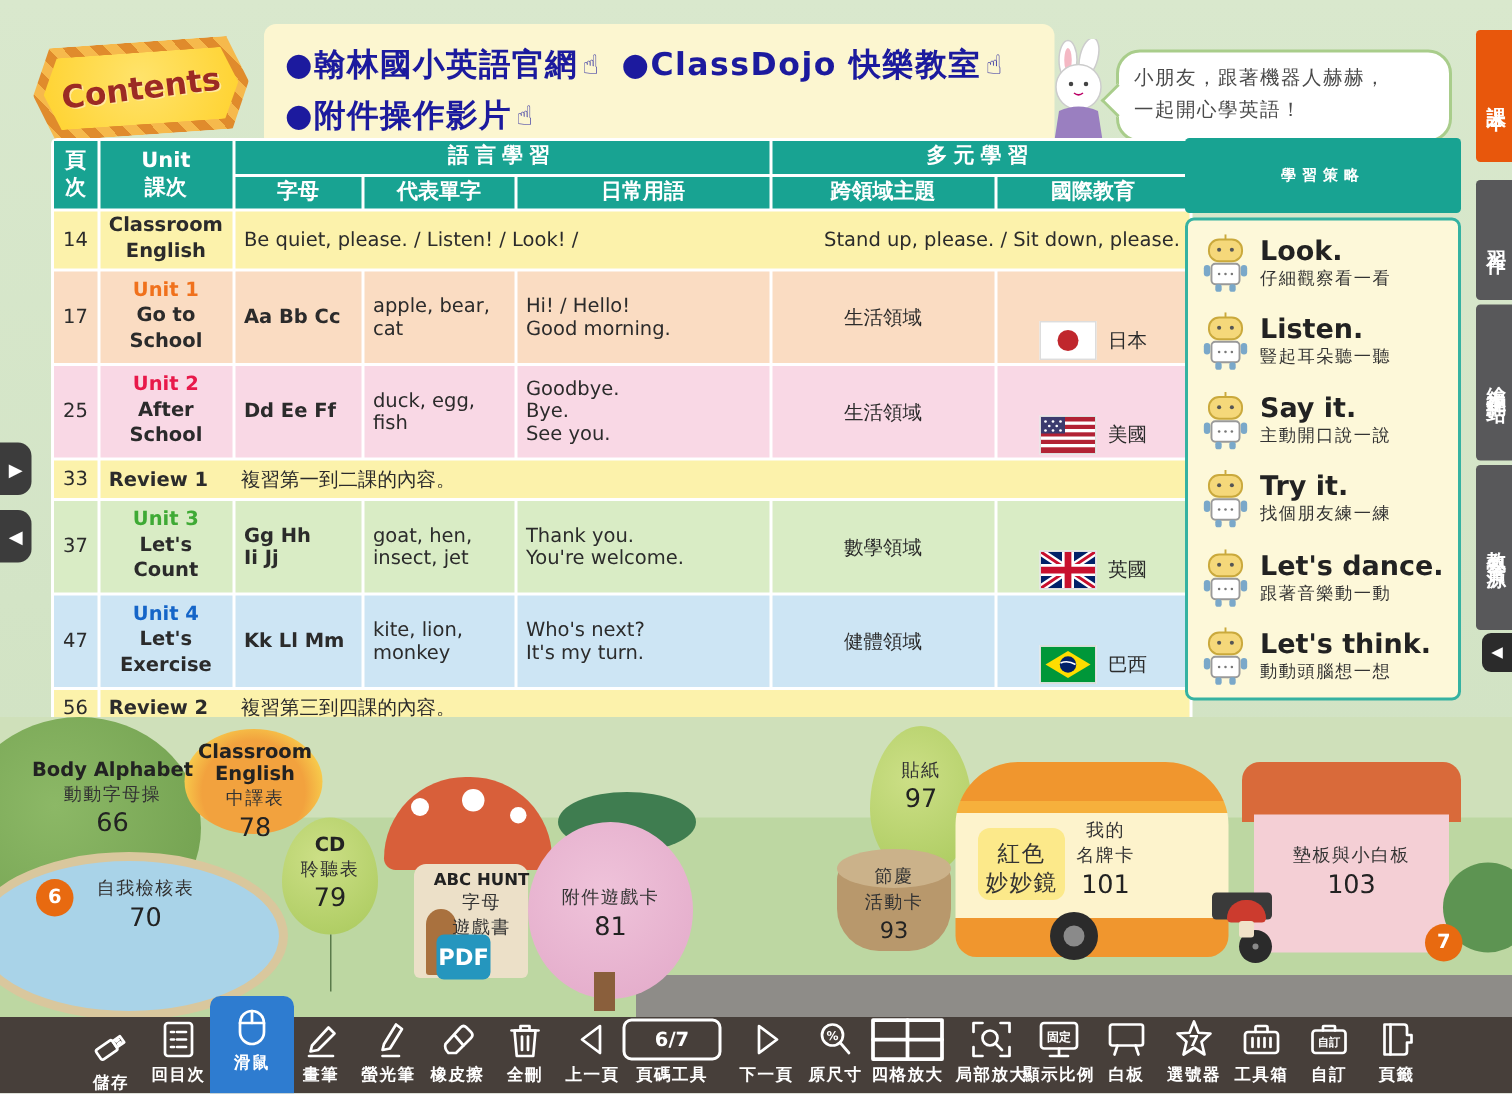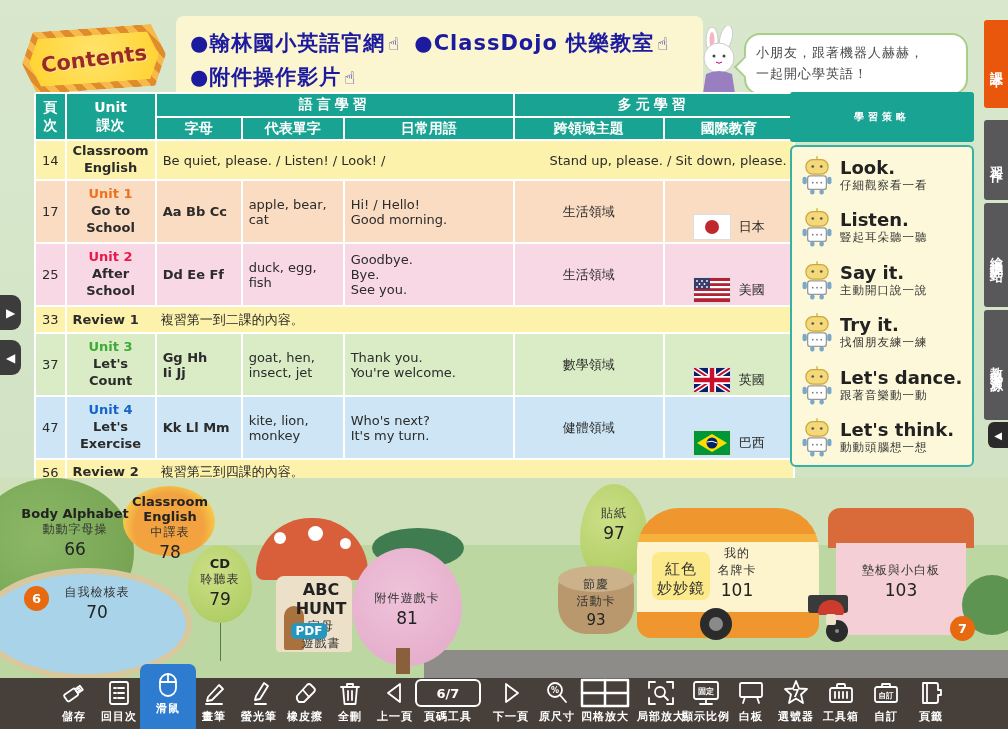--- a/index.html
+++ b/index.html
@@ -77,22 +77,22 @@
   .trunk{left:58px;top:590px;width:22px;height:75px;background:#8a5f3c;border-radius:4px;transform:rotate(4deg);}
   .lake{left:-20px;top:568px;width:200px;height:100px;border-radius:50%;background:#a9d3e8;border:6px solid #d9c79d;}
   .balloon{width:64px;height:78px;border-radius:50% 50% 50% 50%/55% 55% 45% 45%;
     background:radial-gradient(circle at 40% 35%,#ccdf86,#a9c95c);}
   .balloon:after{content:"";position:absolute;left:50%;top:100%;width:1px;height:38px;background:#5a7a4a;}
   .mush-cap{left:256px;top:518px;width:112px;height:62px;border-radius:50% 50% 8px 8px/90% 90% 8px 8px;
     background:#d85f3a;}
   .mush-dot{position:absolute;background:#fff;border-radius:50%;}
   .mush-body{left:276px;top:576px;width:76px;height:76px;background:#ece0c8;border-radius:8px 8px 4px 4px;}
   .mush-door{left:284px;top:606px;width:20px;height:44px;background:#a9713e;border-radius:10px 10px 2px 2px;}
-  .pdf-btn{position:absolute;left:291px;top:623px;width:36px;height:16px;background:#2596be;color:#fff;
-    border-radius:5px;font-size:12px;font-weight:bold;display:flex;align-items:center;justify-content:center;cursor:pointer;z-index:6;}
+  .pdf-btn{position:absolute;left:291px;top:623px;width:36px;height:30px;background:#2596be;color:#fff;
+    border-radius:5px;font-size:15px;font-weight:bold;display:flex;align-items:center;justify-content:center;cursor:pointer;z-index:6;}
   .bush-dark{left:372px;top:528px;width:92px;height:40px;border-radius:50%;background:#3f7d50;}
   .pink-tree{left:352px;top:548px;width:110px;height:118px;border-radius:50%;
     background:radial-gradient(circle at 45% 40%,#efc3da,#e2a8c8);}
   .pink-trunk{left:396px;top:648px;width:14px;height:26px;background:#8a5f3c;}
   .stump{left:558px;top:576px;width:76px;height:58px;background:#b8986c;border-radius:10px 10px 28px 28px;}
   .stump:before{content:"";position:absolute;left:0;top:-10px;width:76px;height:26px;border-radius:50%;background:#cbb28a;}
   .camper{left:637px;top:508px;width:182px;height:130px;border-radius:42px 42px 14px 14px;
     background:linear-gradient(180deg,#f0962e 0 26px,#f6b03c 26px 34px,#fdf3cc 34px 104px,#f0962e 104px);}
   .camper-win{position:absolute;left:652px;top:552px;width:58px;height:48px;background:#fce98a;border-radius:8px;z-index:4;}
   .wheel{position:absolute;width:32px;height:32px;border-radius:50%;background:#2b2b2b;z-index:5;}
@@ -473,21 +473,21 @@
   </div>
 
   <div class="shape mush-cap">
     <span class="mush-dot" style="left:18px;top:14px;width:12px;height:12px;"></span>
     <span class="mush-dot" style="left:52px;top:8px;width:15px;height:15px;"></span>
     <span class="mush-dot" style="left:84px;top:20px;width:11px;height:11px;"></span>
   </div>
   <div class="shape mush-body"></div>
   <div class="shape mush-door"></div>
   <div class="scene-label" style="left:286px;top:580px;width:70px;">
-    <div class="en" style="font-size:16px;">ABC HUNT</div>
+    <div class="en" style="font-size:11px;">ABC HUNT</div>
     <div class="zh">字母
 遊戲書</div>
   </div>
   <div class="pdf-btn">PDF</div>
 
   <div class="shape bush-dark"></div>
   <div class="shape pink-tree"></div>
   <div class="shape pink-trunk"></div>
   <div class="scene-label" style="left:352px;top:590px;width:110px;">
     <div class="zh">附件遊戲卡</div>
@@ -537,21 +537,21 @@
 
   <div class="pgmark" style="left:24px;top:586px;">
       <span>6</span>
     </div>
   <div class="pgmark" style="left:950px;top:616px;">
       <span>7</span>
     </div>
 
   <div class="toolbar">
 
-    <div class="tool" style="left:46px;">
+    <div class="tool" style="left:46px;justify-content:flex-end;">
       <div class="ic">
           <svg width="26" height="26" viewBox="0 0 26 26">
         <g transform="rotate(-35 13 13)">
               <rect x="3" y="9" width="13" height="8" rx="1.5"></rect>
               <rect x="16" y="10.5" width="6" height="5"></rect>
               <line x1="18" y1="12" x2="20" y2="12"></line>
               <line x1="18" y1="14" x2="20" y2="14"></line>
             </g>
           </svg>
         </div>

